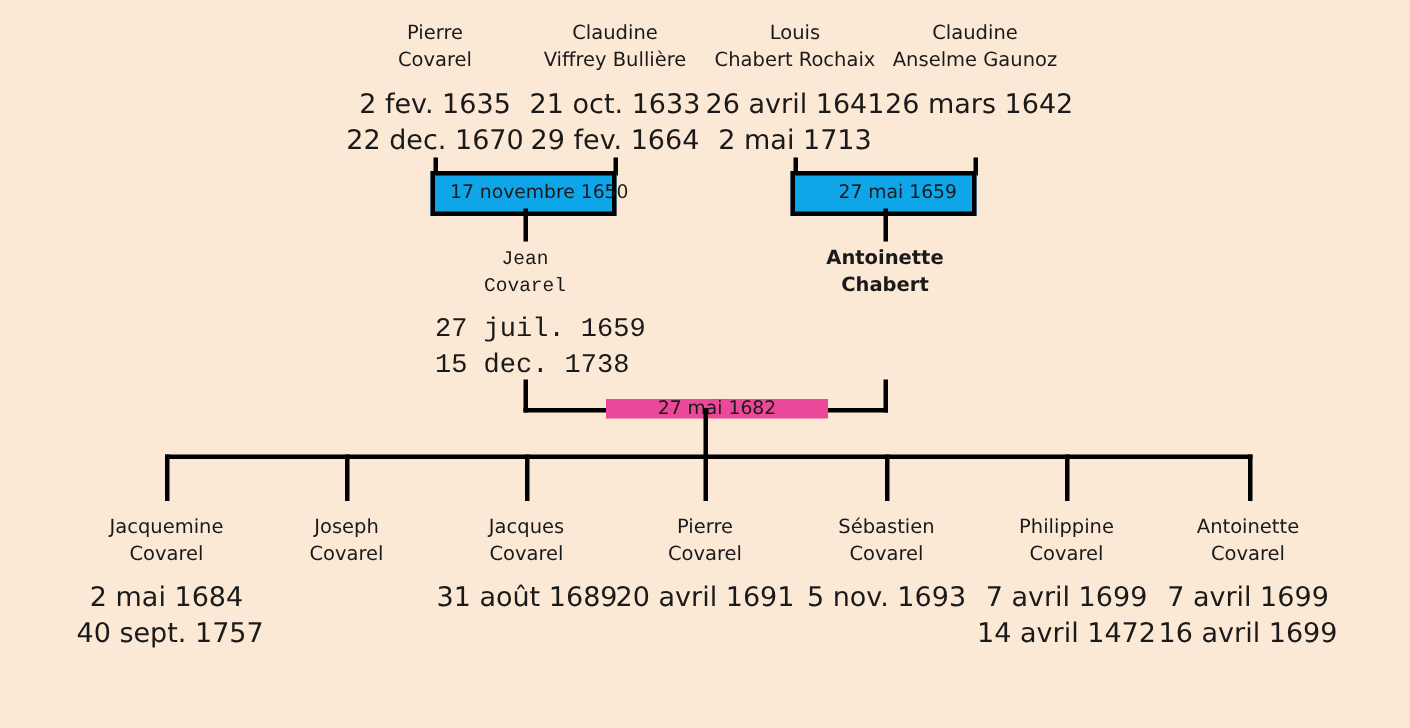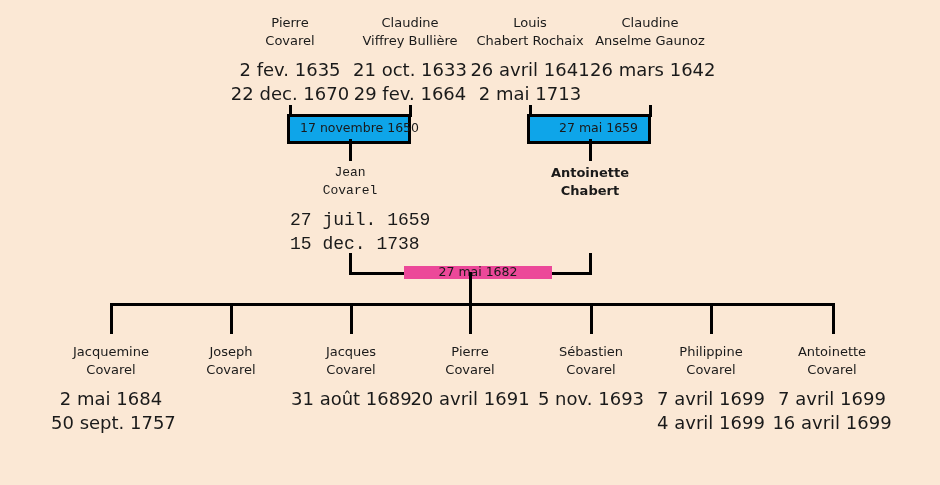--- a/index.html
+++ b/index.html
@@ -178,21 +178,21 @@
   <div class="vline" style="left:710px; top:303px; height:31px;"></div>
   <div class="vline" style="left:832px; top:303px; height:31px;"></div>
 
   <div class="person" style="left:51px; top:343px; width:120px;">
     <div class="name">
       <div class="dline">Jacquemine</div>
       <div class="dline">Covarel</div>
     </div>
     <div class="dates">
       <div class="dline">2 mai 1684</div>
-      <div class="dline">50 sept. 1757</div>
+      <div class="dline">40 sept. 1757</div>
     </div>
   </div>
 
   <div class="person" style="left:171px; top:343px; width:120px;">
     <div class="name">
       <div class="dline">Joseph</div>
       <div class="dline">Covarel</div>
     </div>
   </div>
 
@@ -228,21 +228,21 @@
     </div>
   </div>
 
   <div class="person" style="left:651px; top:343px; width:120px;">
     <div class="name">
       <div class="dline">Philippine</div>
       <div class="dline">Covarel</div>
     </div>
     <div class="dates">
       <div class="dline">7 avril 1699</div>
-      <div class="dline">4 avril 1699</div>
+      <div class="dline">14 avril 1472</div>
     </div>
   </div>
 
   <div class="person" style="left:772px; top:343px; width:120px;">
     <div class="name">
       <div class="dline">Antoinette</div>
       <div class="dline">Covarel</div>
     </div>
     <div class="dates">
       <div class="dline">7 avril 1699</div>

